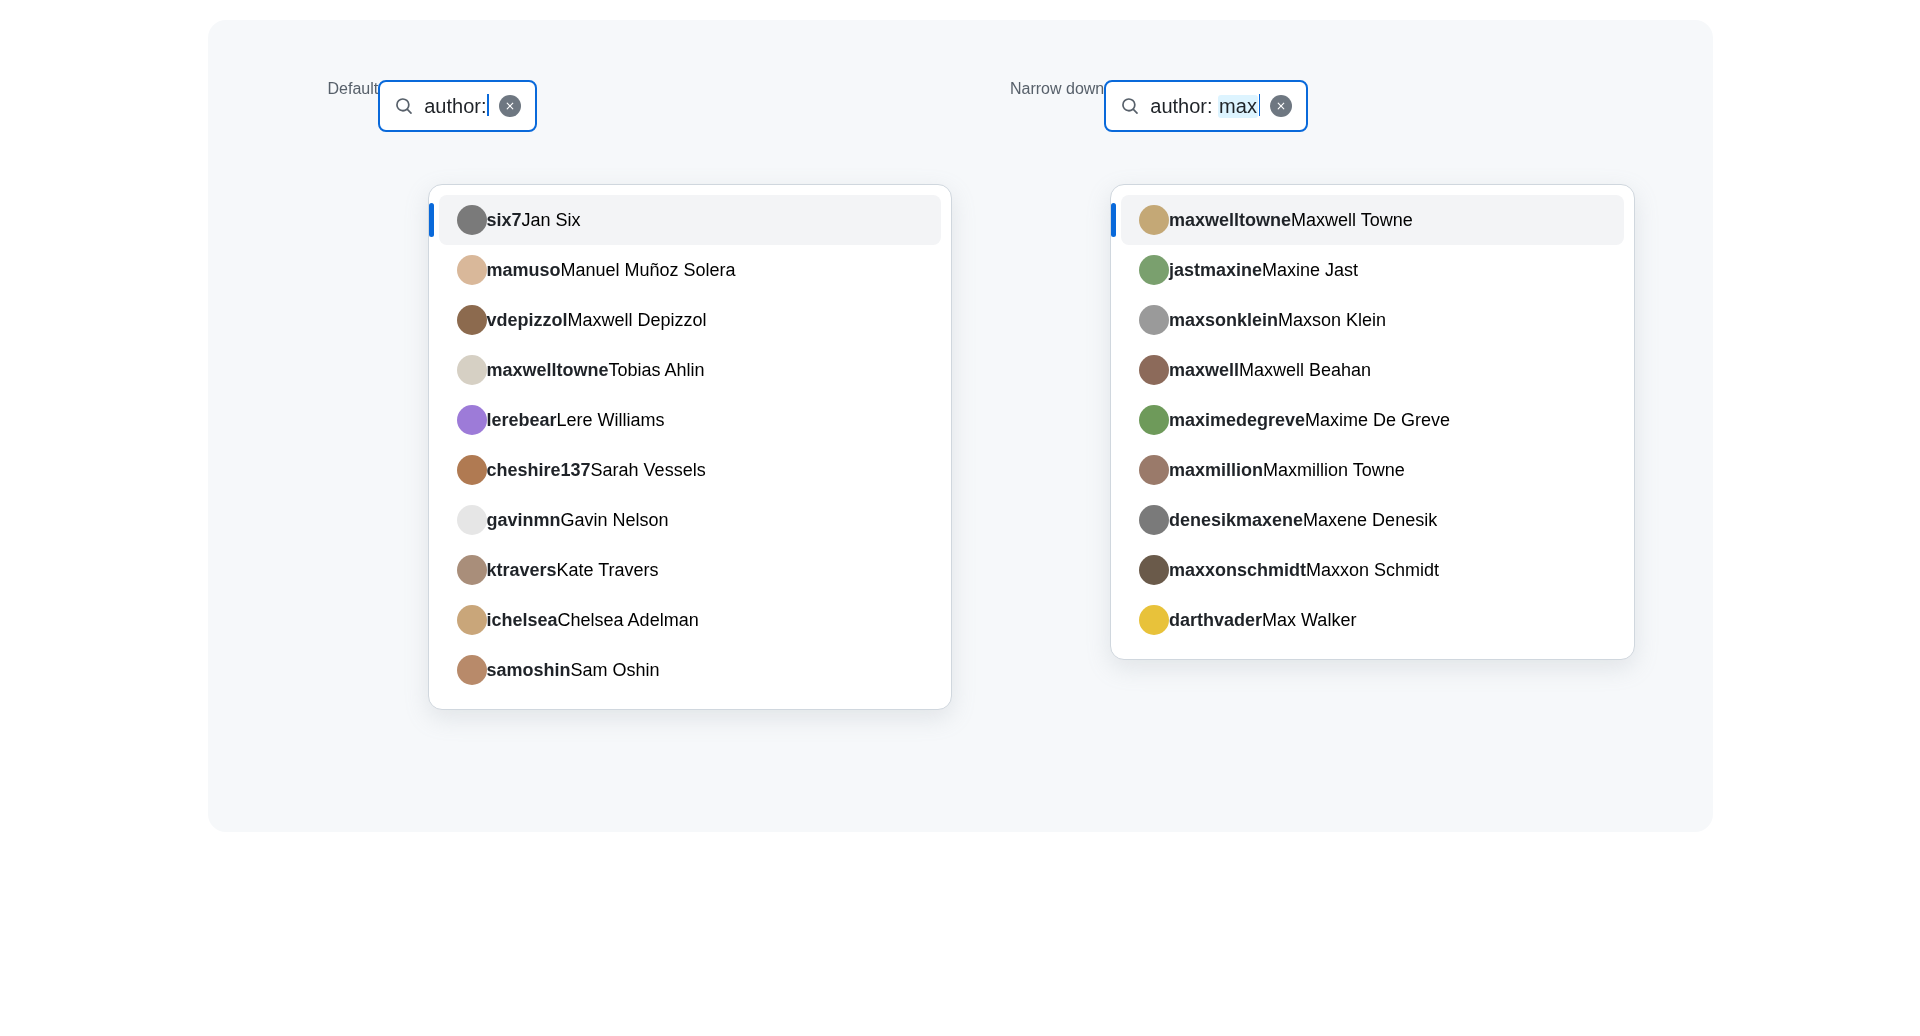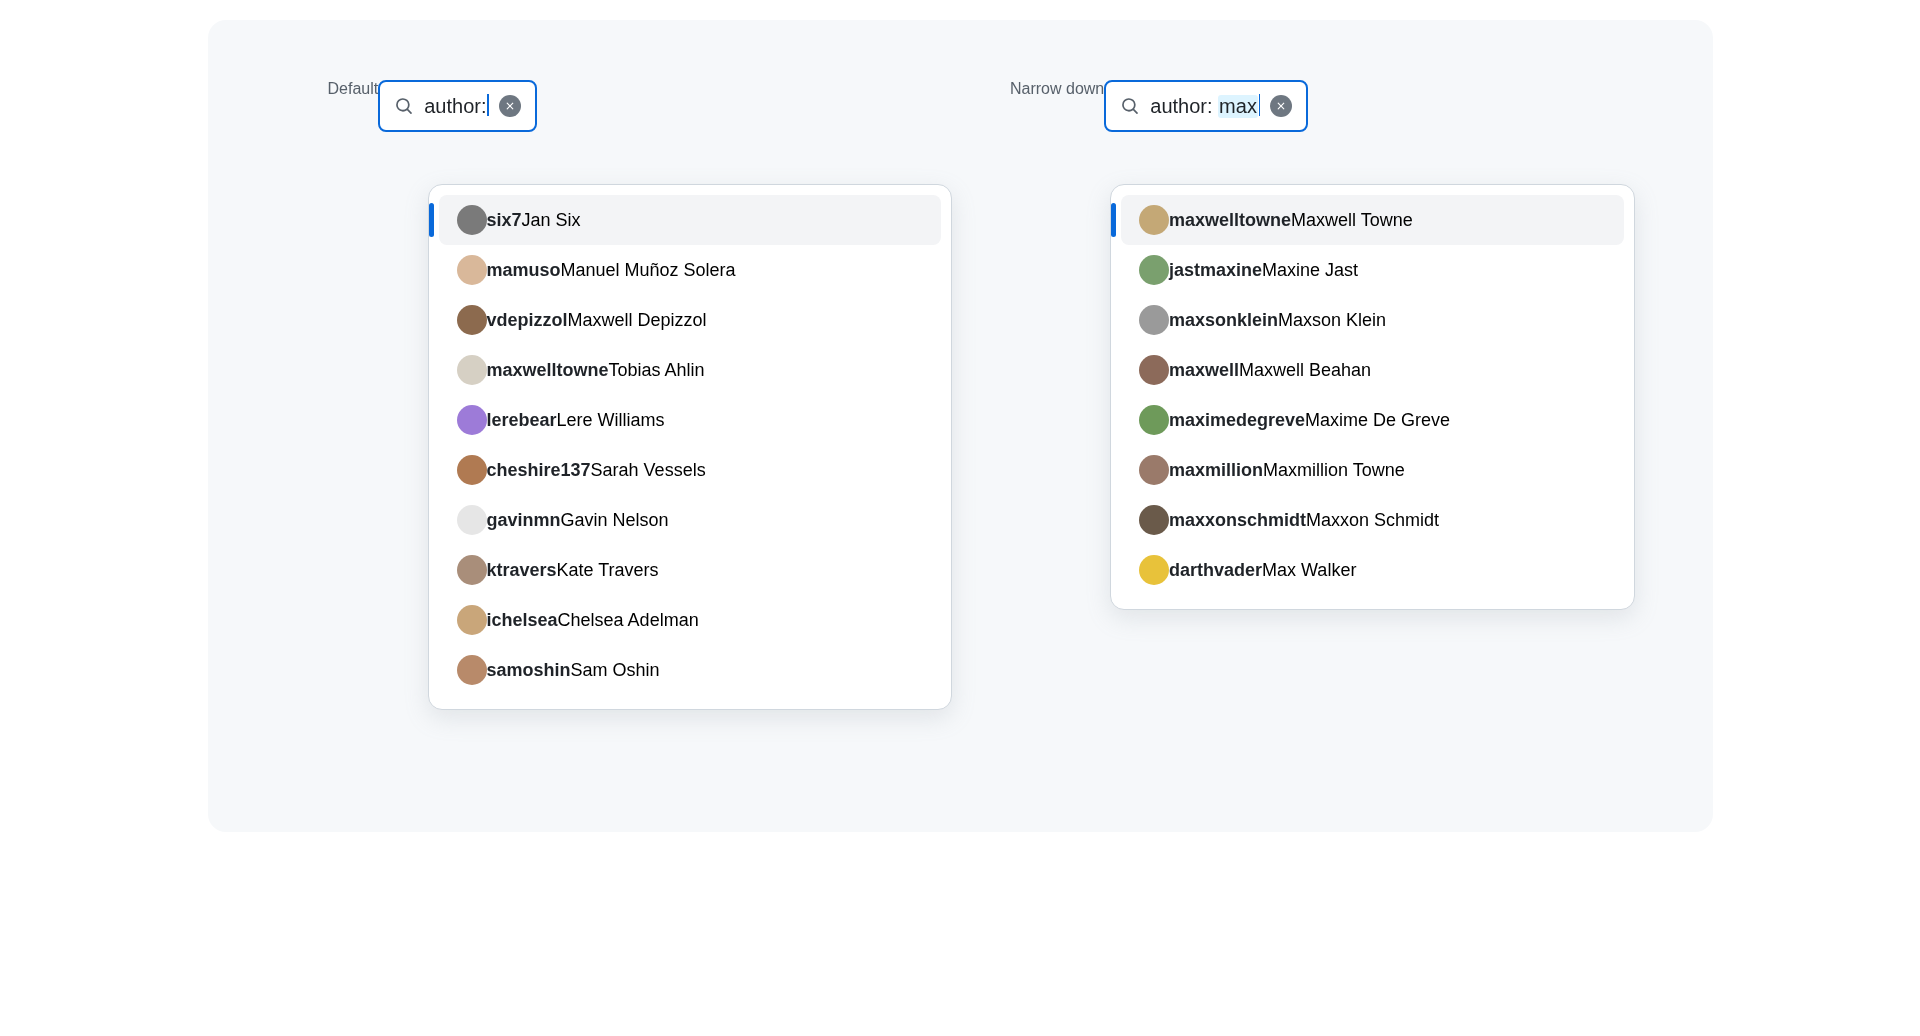--- a/index.html
+++ b/index.html
@@ -265,20 +265,25 @@
           <div class="avatar" style="background: rgb(110, 154, 90);"></div>
           <span class="handle">maximedegreve</span>
           <span class="fullname">Maxime De Greve</span>
         </div>
         <div class="option">
           <div class="avatar" style="background: rgb(154, 122, 106);"></div>
           <span class="handle">maxmillion</span>
           <span class="fullname">Maxmillion Towne</span>
         </div>
         <div class="option">
+          <div class="avatar" style="background: rgb(122, 122, 122);"></div>
+          <span class="handle">denesikmaxene</span>
+          <span class="fullname">Maxene Denesik</span>
+        </div>
+        <div class="option">
           <div class="avatar" style="background: rgb(106, 90, 74);"></div>
           <span class="handle">maxxonschmidt</span>
           <span class="fullname">Maxxon Schmidt</span>
         </div>
         <div class="option">
           <div class="avatar" style="background: rgb(232, 194, 58);"></div>
           <span class="handle">darthvader</span>
           <span class="fullname">Max Walker</span>
         </div>
       </div>

